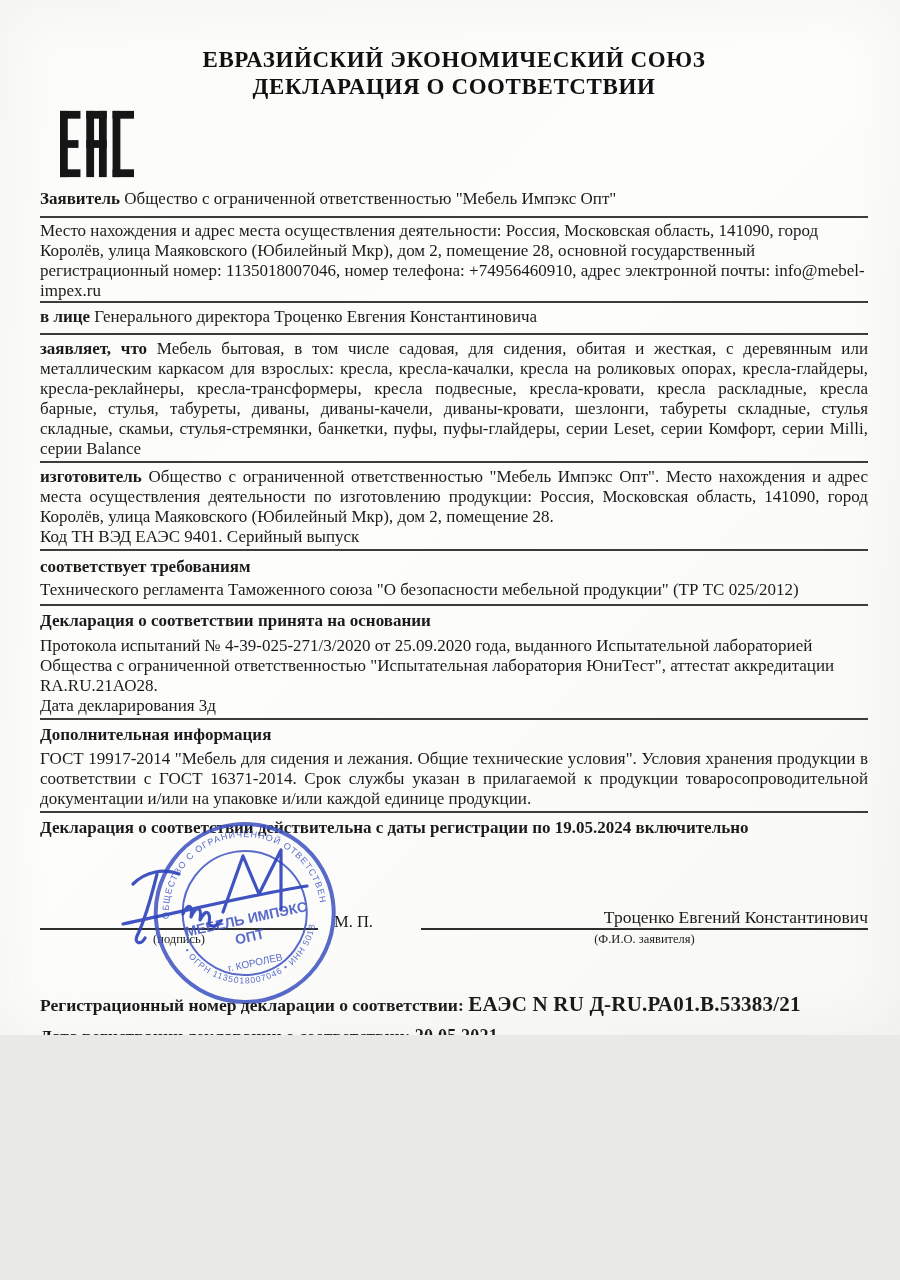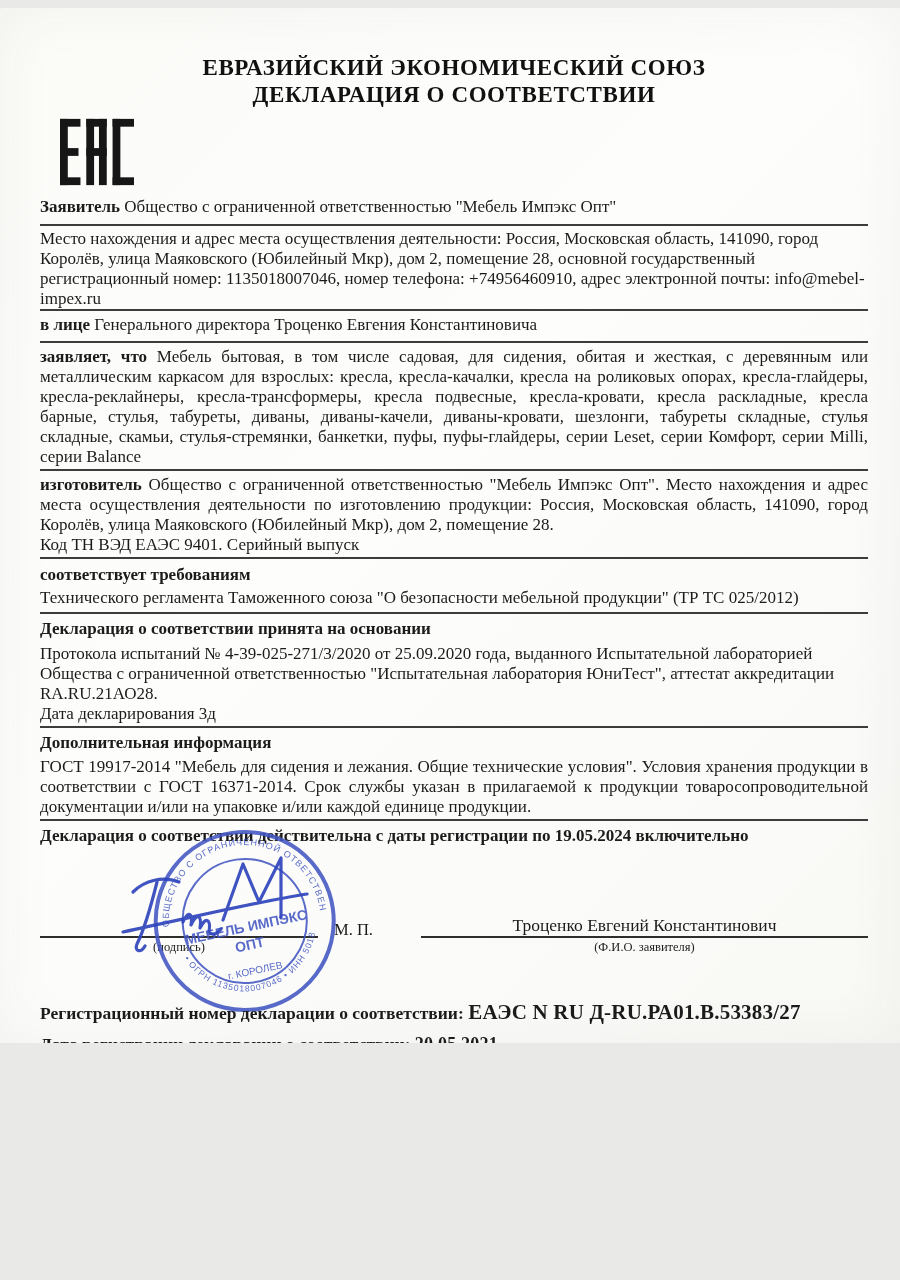--- a/index.html
+++ b/index.html
@@ -1,17 +1,17 @@
 <!DOCTYPE html>
 <html><head>
 <meta charset="utf-8">
 <style>
   html,body{margin:0;padding:0;background:#e9e9e7;}
   .page{
-    position:relative;width:900px;height:1035px;margin:8px auto;
+    position:relative;width:900px;height:1035px;margin:0 auto;
     background:linear-gradient(135deg,#fbfbf8 0%,#fdfdfc 45%,#f8f8f5 100%);
     box-shadow:inset 0 0 60px rgba(60,60,50,0.05);
     font-family:"Liberation Serif","DejaVu Serif",serif;
     color:#1b1b1b;overflow:hidden;
   }
   .content{position:absolute;left:40px;right:32px;top:0;}
   .title{margin-top:46px;text-align:center;font-weight:bold;font-size:23px;line-height:27px;letter-spacing:.6px;color:#111;}
   .eac{margin:10px 0 0 20px;}
   .row{font-size:17px;line-height:20px;}
   .bold{font-weight:bold;}
@@ -32,21 +32,21 @@
   .s-add-h{margin-top:5px;}
   .s-add{padding-top:4px;padding-bottom:2px;}
   .s-valid{margin-top:5px;font-weight:bold;}
 
   .sig-row{position:absolute;left:40px;right:32px;top:906px;display:flex;align-items:flex-start;z-index:2;}
   .sig-left{width:278px;padding-top:22px;}
   .sig-line{border-top:2px solid #2e2e2c;height:0;}
   .sig-caption{font-size:12.5px;text-align:center;padding-top:2px;color:#222;}
   .sig-mp{margin-left:16px;padding-top:6px;font-size:16.5px;white-space:nowrap;}
   .sig-right{margin-left:48px;flex:1;}
-  .sig-name{font-size:17.5px;text-align:center;line-height:22px;}
+  .sig-name{font-size:17.5px;text-align:right;line-height:22px;}
 
   .regline{position:absolute;left:40px;right:32px;z-index:7;font-weight:bold;white-space:nowrap;}
   .regline .rl-label{font-size:17.5px;}
   .regline .rl-value{font-size:21px;letter-spacing:.2px;}
   .reg-number{top:992px;}
   .reg-date{top:1026px;}
   .reg-date .rl-value{font-size:18px;}
 
   .stamp{position:absolute;left:150px;top:818px;z-index:5;opacity:.87;transform:rotate(-8deg);}
   .signature-svg{position:absolute;left:95px;top:842px;z-index:6;}
@@ -146,16 +146,16 @@
       <g fill="none" stroke="#2f45bd" stroke-width="3.2" stroke-linecap="round" stroke-linejoin="round" opacity="0.92">
         <path d="M 38,42 C 50,30 68,26 84,32"></path>
         <path d="M 62,32 C 56,56 50,78 42,94 c -3,8 4,9 8,2"></path>
         <path d="M 88,72 c 5,-12 10,-9 8,3 c 6,-13 11,-10 9,3 c 6,-12 11,-9 9,4 c 3,4 8,2 12,-3"></path>
         <path d="M 28,82 C 95,68 160,52 212,44"></path>
         <path d="M 128,70 L 148,14 L 164,52 L 186,8 L 186,68"></path>
       </g>
     </svg>
   </div>
 
-  <div class="regline reg-number"><span class="rl-label">Регистрационный номер декларации о соответствии: </span><span class="rl-value">ЕАЭС N RU Д-RU.РА01.В.53383/27</span></div>
+  <div class="regline reg-number"><span class="rl-label">Регистрационный номер декларации о соответствии: </span><span class="rl-value">ЕАЭС N RU Д-RU.РА01.В.53383/21</span></div>
   <div class="regline reg-date"><span class="rl-label">Дата регистрации декларации о соответствии: </span><span class="rl-value">20.05.2021</span></div>
 
 </div>
 
 </body></html>

